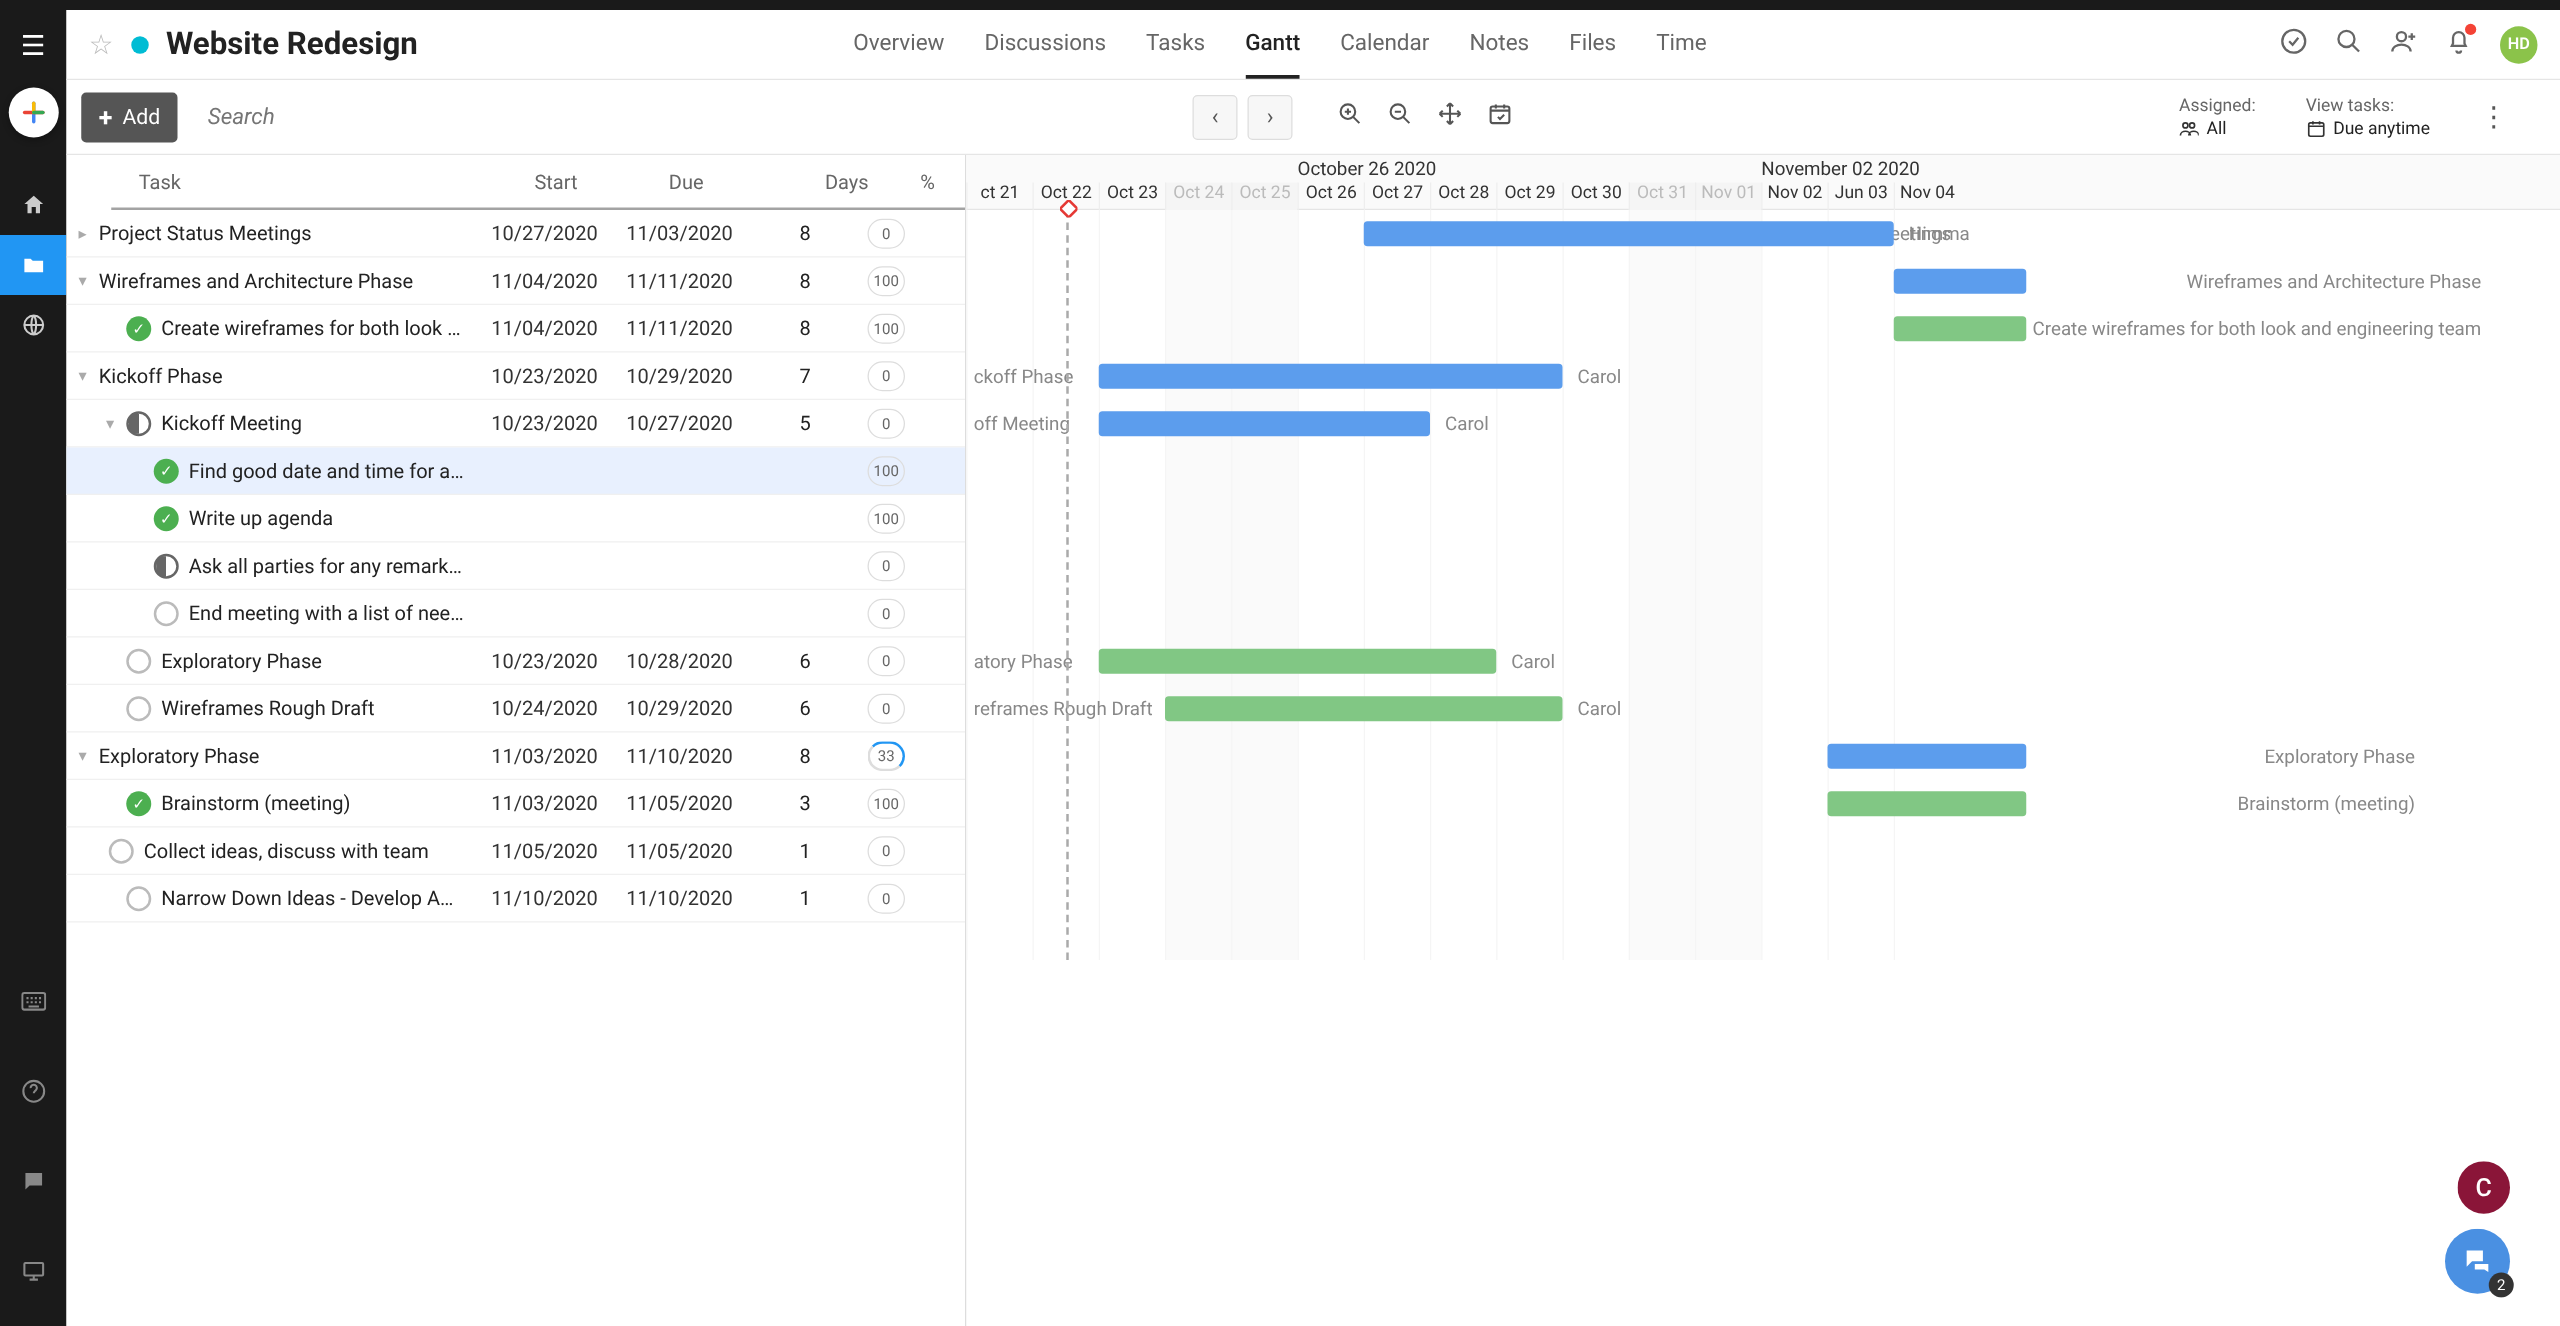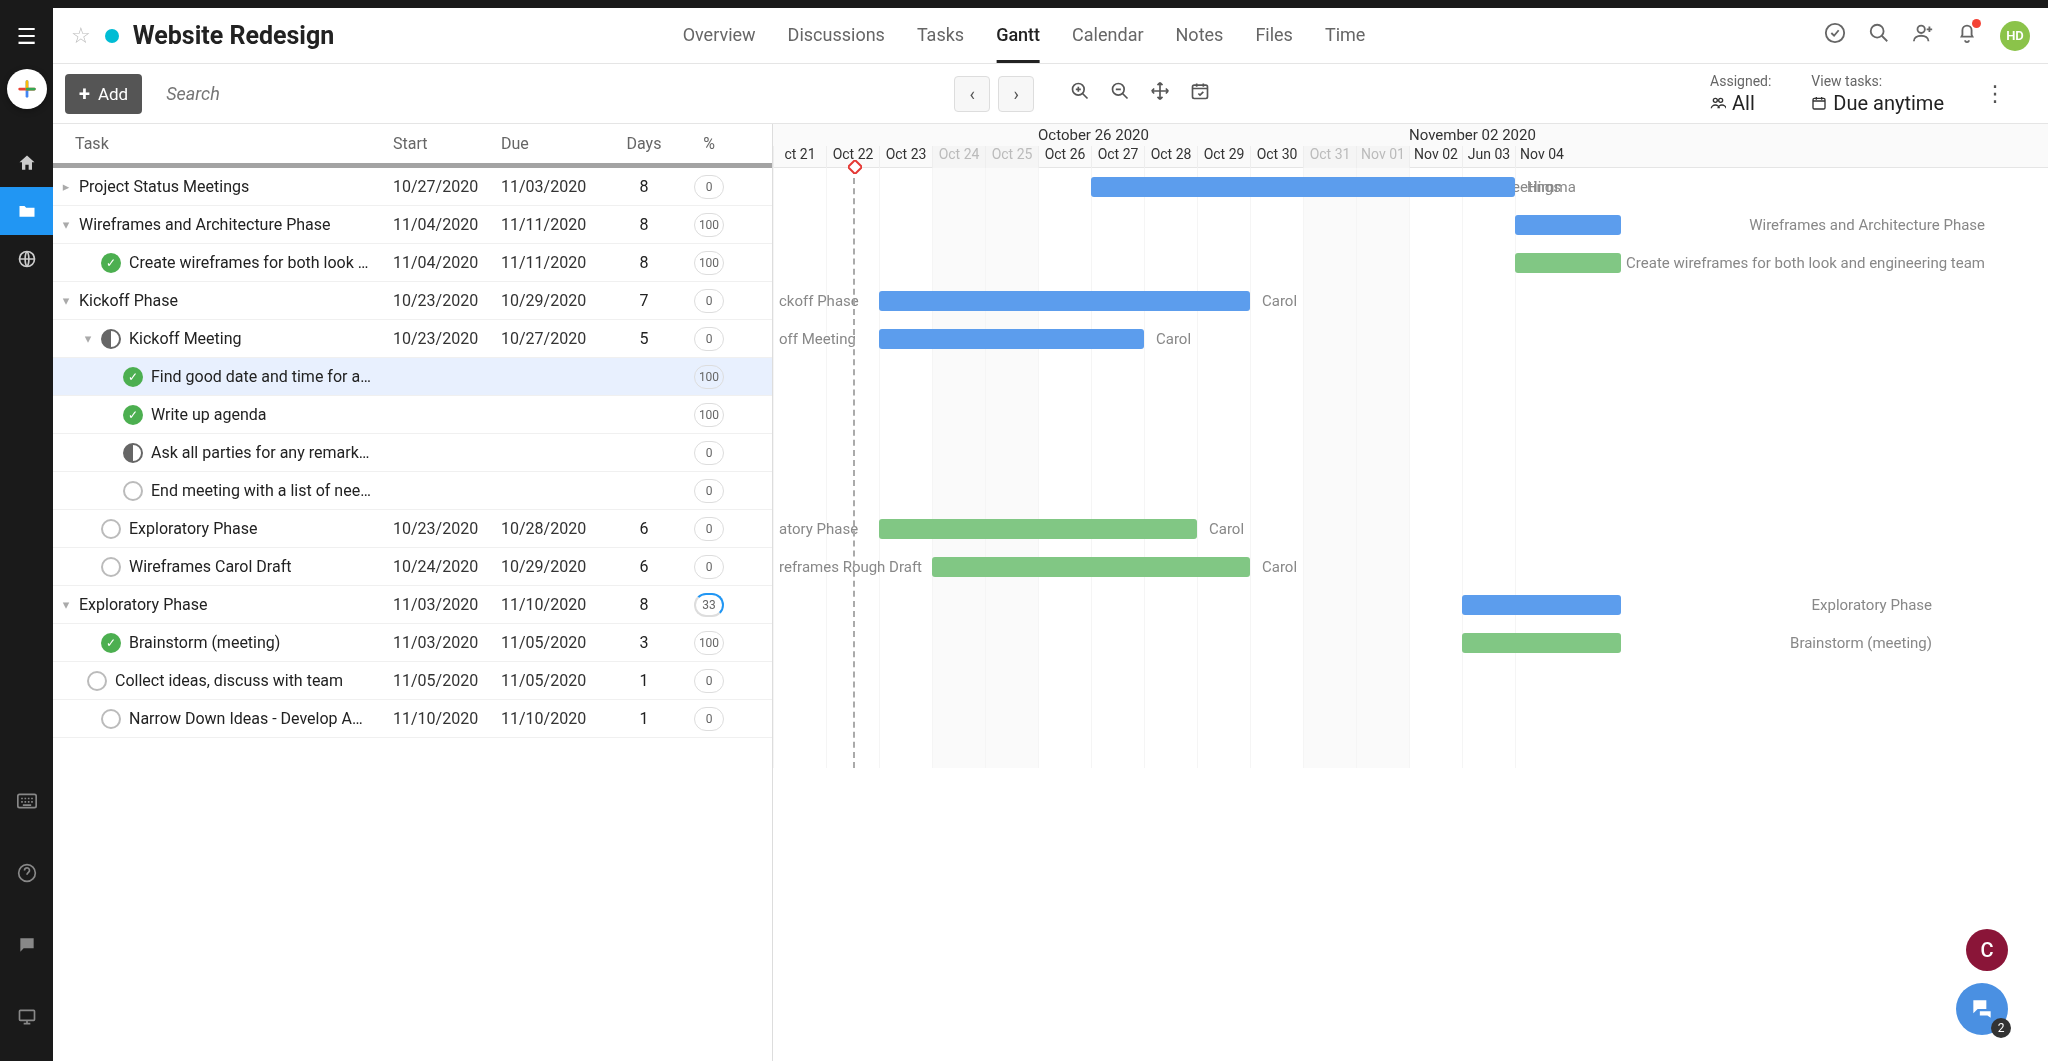--- a/index.html
+++ b/index.html
@@ -28,25 +28,25 @@
 .add-btn{background:#555;color:#fff;border:none;border-radius:4px;padding:8px 14px;font-size:17px;display:flex;align-items:center;gap:8px;cursor:pointer;}
 .add-btn .plus{font-size:20px;font-weight:bold;}
 .search-input{border:none;outline:none;font-size:18px;font-style:italic;color:#999;width:260px;padding:8px;}
 .tool-nav{display:flex;gap:8px;margin-left:520px;}
 .nav-btn{width:36px;height:36px;border:1px solid #ddd;border-radius:4px;background:#f7f7f7;display:flex;align-items:center;justify-content:center;cursor:pointer;color:#555;font-size:18px;}
 .tool-icons{display:flex;gap:20px;margin-left:20px;}
 .tool-icon{color:#555;font-size:20px;cursor:pointer;}
 .toolbar-right{margin-left:auto;display:flex;gap:40px;align-items:center;padding-right:30px;}
 .toolbar-right-group{display:flex;flex-direction:column;gap:2px;}
 .tbr-label{font-size:14px;color:#666;}
-.tbr-value{font-size:20px;color:#222;display:flex;align-items:center;gap:6px;}
+.tbr-value{font-size:14px;color:#222;display:flex;align-items:center;gap:6px;}
 .kebab{font-size:22px;color:#555;cursor:pointer;}
 .content{flex:1;display:flex;overflow:hidden;position:relative;}
 .task-pane{width:720px;border-right:1px solid #ddd;overflow-y:auto;}
-.task-header{height:44px;display:flex;align-items:center;border-bottom:5px solid #a3a3a3;font-size:16px;color:#666;padding-left:22px;}
+.task-header{height:44px;display:flex;align-items:center;border-bottom:2px solid #a3a3a3;font-size:16px;color:#666;padding-left:22px;margin-left:36px;}
 .th-task{width:318px;}
 .th-start{width:108px;}
 .th-due{width:108px;}
 .th-days{width:70px;text-align:center;}
 .th-pct{width:60px;text-align:center;}
 .task-row{height:38px;display:flex;align-items:center;border-bottom:1px solid #f0f0f0;font-size:16px;color:#222;}
 .task-row.selected{background:#e8f0fe;}
 .toggle{width:26px;display:flex;justify-content:center;color:#aaa;font-size:13px;cursor:pointer;}
 .status-icon{width:20px;height:20px;border-radius:50%;margin-right:8px;flex-shrink:0;}
 .status-done{background:#4caf50;display:flex;align-items:center;justify-content:center;color:#fff;font-size:12px;}
@@ -359,21 +359,21 @@
               <div class="col-due">10/28/2020</div>
               <div class="col-days">6</div>
               <div class="col-pct">
                 <span class="pct-badge">0</span>
               </div>
             </div>
             <div class="task-row">
               <div style="display:flex;align-items:center;width:340px;padding-left:22px">
                 <span class="toggle"></span>
                 <span class="status-icon status-open"></span>
-                <span class="task-name" style="width:242px">Wireframes Carol Draft</span>
+                <span class="task-name" style="width:242px">Wireframes Rough Draft</span>
               </div>
               <div class="col-start">10/24/2020</div>
               <div class="col-due">10/29/2020</div>
               <div class="col-days">6</div>
               <div class="col-pct">
                 <span class="pct-badge">0</span>
               </div>
             </div>
             <div class="task-row">
               <div style="display:flex;align-items:center;width:340px;padding-left:0px">

